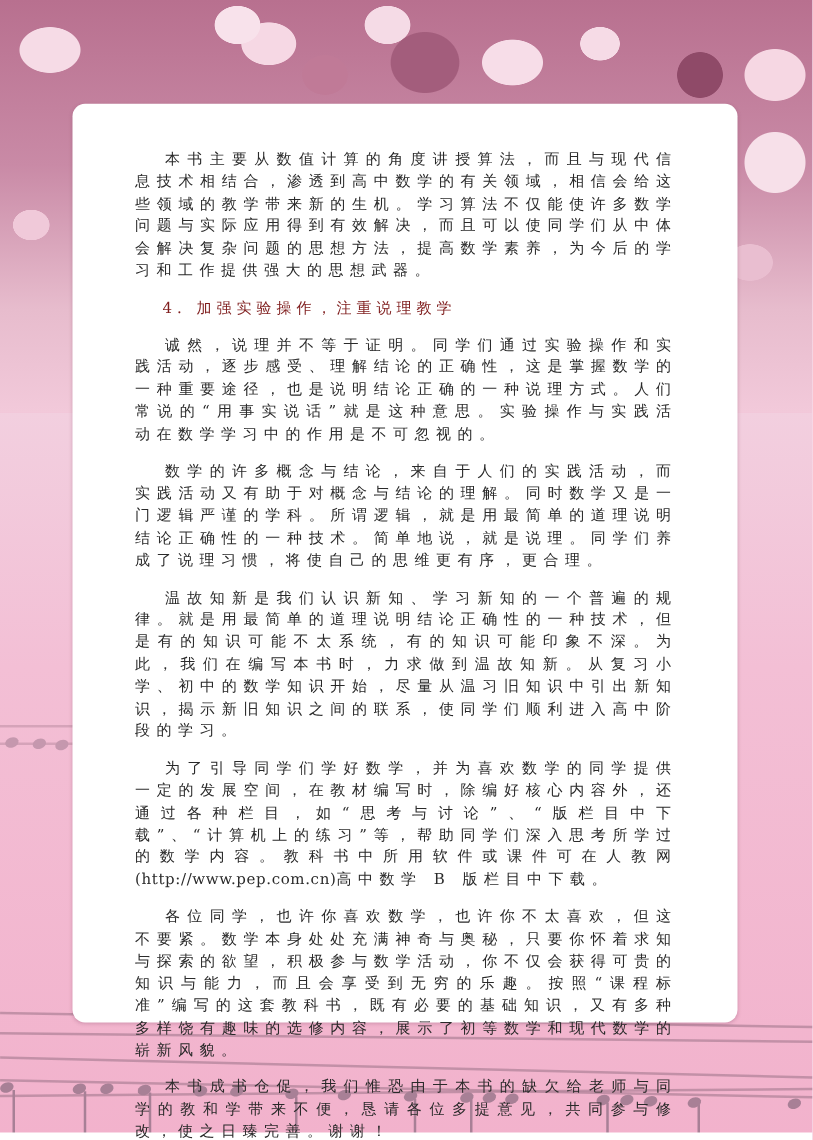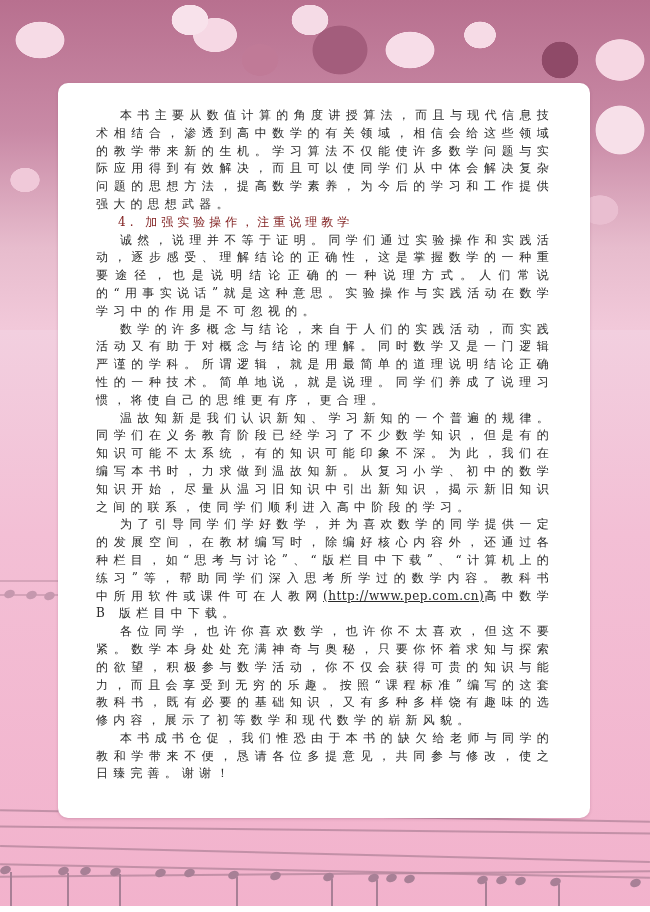--- a/index.html
+++ b/index.html
@@ -39,23 +39,23 @@
     .card {
       position: absolute; left: 58px; top: 83px; width: 532px; height: 735px;
       background: #ffffff; border-radius: 10px;
       box-shadow: 0 1px 3px rgba(120,60,90,.25);
     }
     .content {
       position: absolute; left: 96px; top: 107px; width: 458px;
       font-size: 12px; line-height: 17.8px; color: #2a2a2a;
       letter-spacing: 5.2px; text-align: justify;
     }
-    .content p { margin: 0; text-indent: 24px; }
+    .content p { margin: 12px; text-indent: 24px; }
     .content .heading { color: #7f1d1d; text-indent: 22px; letter-spacing: 4px; }
-    .content .url { letter-spacing: 0.5px; text-decoration: underline; }
+    .content .url { letter-spacing: 0.5px; }
   </style>
 </head>
 <body>
 
 <div class="bg-top"></div>
 <div class="bg-bottom">
 
   <div class="staff" style="top:485px;">
     <div class="staff-line" style="top:0; transform: rotate(1deg);"></div>
     <div class="staff-line" style="top:14px; transform: rotate(0.6deg);"></div>
@@ -102,17 +102,17 @@
 </div>
 <div class="bottom-strip"></div>
 
 <div class="card"></div>
 
 <div class="content">
   <p>本书主要从数值计算的角度讲授算法，而且与现代信息技术相结合，渗透到高中数学的有关领域，相信会给这些领域的教学带来新的生机。学习算法不仅能使许多数学问题与实际应用得到有效解决，而且可以使同学们从中体会解决复杂问题的思想方法，提高数学素养，为今后的学习和工作提供强大的思想武器。</p>
   <p class="heading">4. 加强实验操作，注重说理教学</p>
   <p>诚然，说理并不等于证明。同学们通过实验操作和实践活动，逐步感受、理解结论的正确性，这是掌握数学的一种重要途径，也是说明结论正确的一种说理方式。人们常说的“用事实说话”就是这种意思。实验操作与实践活动在数学学习中的作用是不可忽视的。</p>
   <p>数学的许多概念与结论，来自于人们的实践活动，而实践活动又有助于对概念与结论的理解。同时数学又是一门逻辑严谨的学科。所谓逻辑，就是用最简单的道理说明结论正确性的一种技术。简单地说，就是说理。同学们养成了说理习惯，将使自己的思维更有序，更合理。</p>
-  <p>温故知新是我们认识新知、学习新知的一个普遍的规律。同学们在义务教育阶段已经学习了不少数学知识，但是有的知识可能不太系统，有的知识可能印象不深。为此，我们在编写本书时，力求做到温故知新。从复习小学、初中的数学知识开始，尽量从温习旧知识中引出新知识，揭示新旧知识之间的联系，使同学们顺利进入高中阶段的学习。</p>
+  <p>温故知新是我们认识新知、学习新知的一个普遍的规律。就是用最简单的道理说明结论正确性的一种技术，但是有的知识可能不太系统，有的知识可能印象不深。为此，我们在编写本书时，力求做到温故知新。从复习小学、初中的数学知识开始，尽量从温习旧知识中引出新知识，揭示新旧知识之间的联系，使同学们顺利进入高中阶段的学习。</p>
   <p><span>为了引导同学们学好数学，并为喜欢数学的同学提供一定的发展空间，在教材编写时，除编好核心内容外，还通过各种栏目，如“思考与讨论”、“版栏目中下载”、“计算机上的练习”等，帮助同学们深入思考所学过的数学内容。教科书中所用软件或课件可在人教网</span><span class="url">(http://www.pep.com.cn)</span><span>高中数学 B 版栏目中下载。</span></p>
   <p>各位同学，也许你喜欢数学，也许你不太喜欢，但这不要紧。数学本身处处充满神奇与奥秘，只要你怀着求知与探索的欲望，积极参与数学活动，你不仅会获得可贵的知识与能力，而且会享受到无穷的乐趣。按照“课程标准”编写的这套教科书，既有必要的基础知识，又有多种多样饶有趣味的选修内容，展示了初等数学和现代数学的崭新风貌。</p>
   <p>本书成书仓促，我们惟恐由于本书的缺欠给老师与同学的教和学带来不便，恳请各位多提意见，共同参与修改，使之日臻完善。谢谢！</p>
 </div>
 
 </body></html>

